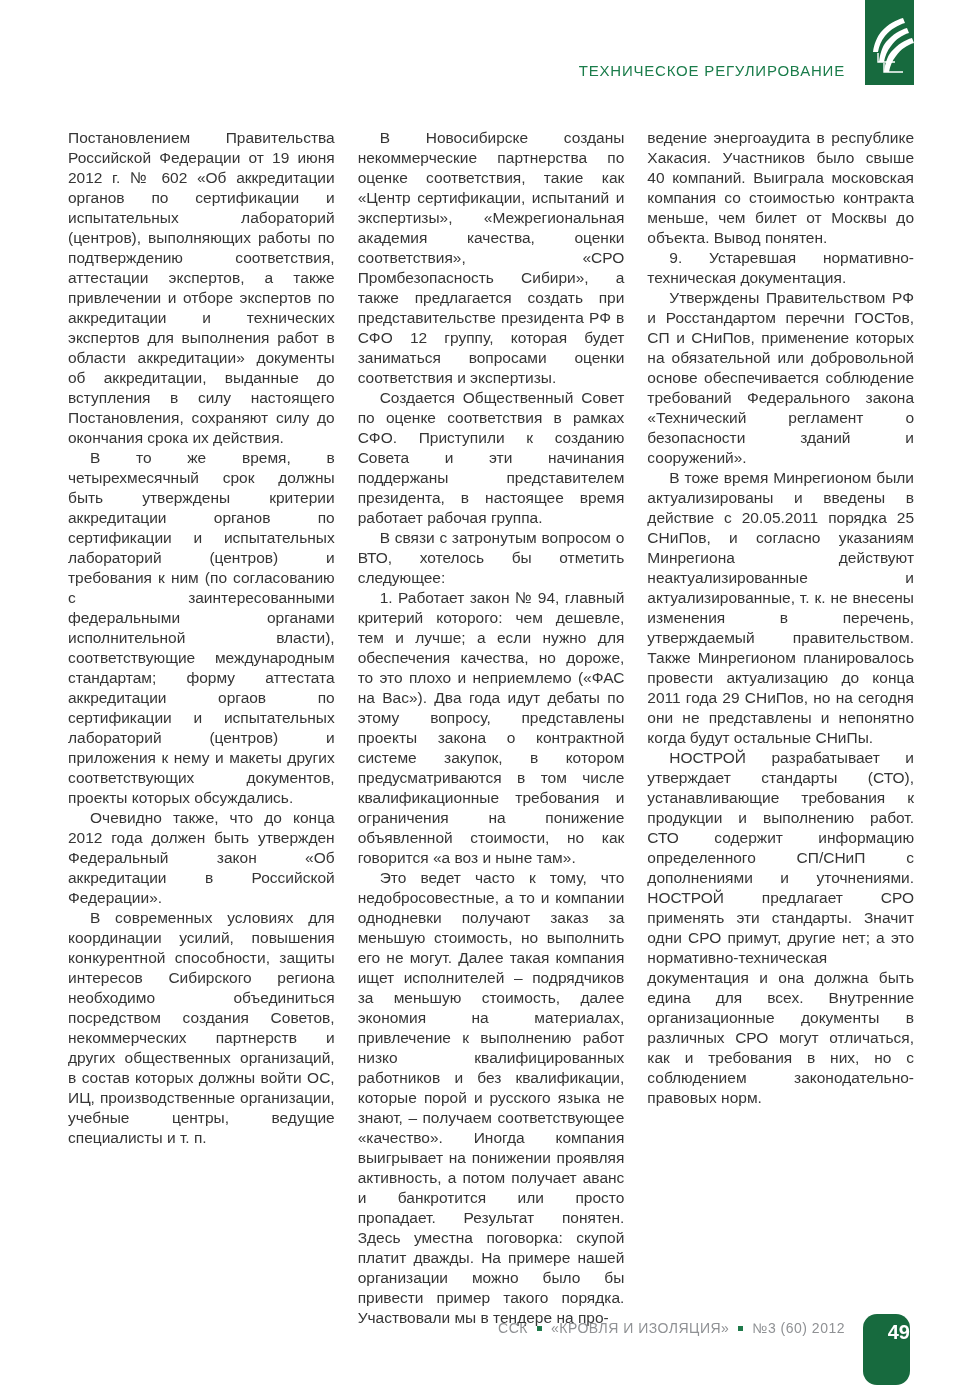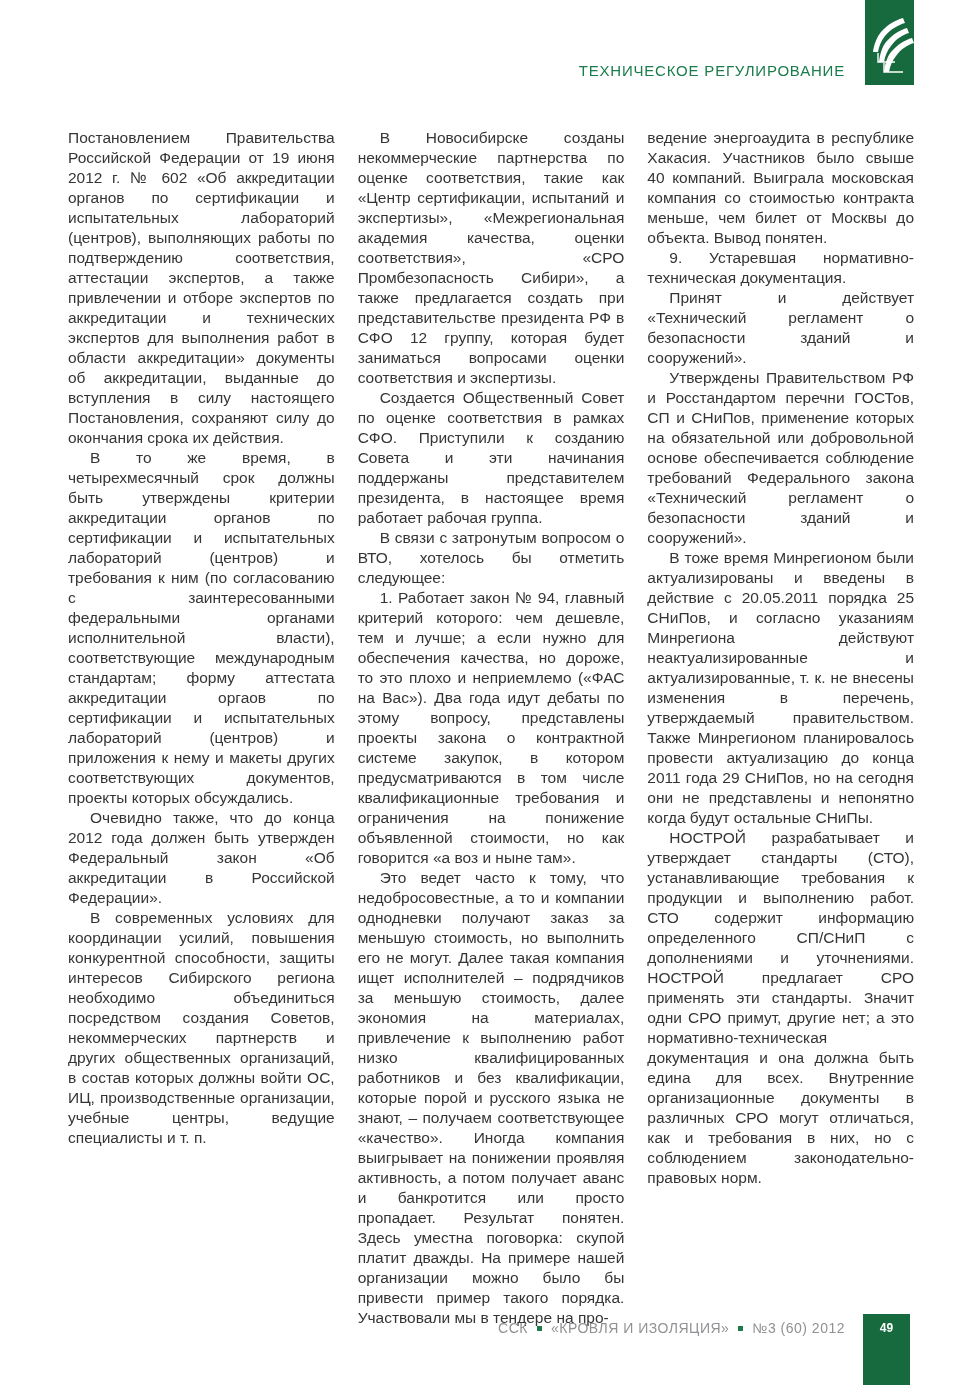--- a/index.html
+++ b/index.html
@@ -67,24 +67,25 @@
     display: inline-block;
     flex: none;
   }
   .page-num-box {
     position: absolute;
     left: 863px; top: 1314px;
     width: 47px; height: 71px;
     background: #176a3e;
     box-sizing: border-box;
     padding-top: 7px;
-    text-align: center;
+    text-align: right;
     color: #ffffff;
-    font-size: 12px;
+    font-size: 20px;
     font-weight: bold;
+    border-radius: 14px;
   }
 </style>
 </head>
 <body>
 
 <div class="page">
 
   <div class="header-title">ТЕХНИЧЕСКОЕ РЕГУЛИРОВАНИЕ</div>
 
   <div class="logo-box">
@@ -114,21 +115,20 @@
       <p>В Новосибирске созданы некоммерческие партнерства по оценке соответствия, такие как «Центр сертификации, испытаний и экспертизы», «Межрегиональная академия качества, оценки соответствия», «СРО Промбезопасность Сибири», а также предлагается создать при представительстве президента РФ в СФО 12 группу, которая будет заниматься вопросами оценки соответствия и экспертизы.</p>
       <p>Создается Общественный Совет по оценке соответствия в рамках СФО. Приступили к созданию Совета и эти начинания поддержаны представителем президента, в настоящее время работает рабочая группа.</p>
       <p>В связи с затронутым вопросом о ВТО, хотелось бы отметить следующее:</p>
       <p>1. Работает закон № 94, главный критерий которого: чем дешевле, тем и лучше; а если нужно для обеспечения качества, но дороже, то это плохо и неприемлемо («ФАС на Вас»). Два года идут дебаты по этому вопросу, представлены проекты закона о контрактной системе закупок, в котором предусматриваются в том числе квалификационные требования и ограничения на понижение объявленной стоимости, но как говорится «а воз и ныне там».</p>
       <p>Это ведет часто к тому, что недобросовестные, а то и компании однодневки получают заказ за меньшую стоимость, но выполнить его не могут. Далее такая компания ищет исполнителей – подрядчиков за меньшую стоимость, далее экономия на материалах, привлечение к выполнению работ низко квалифицированных работников и без квалификации, которые порой и русского языка не знают, – получаем соответствующее «качество». Иногда компания выигрывает на понижении проявляя активность, а потом получает аванс и банкротится или просто пропадает. Результат понятен. Здесь уместна поговорка: скупой платит дважды. На примере нашей организации можно было бы привести пример такого порядка. Участвовали мы в тендере на про-</p>
     </div>
 
     <div class="col">
       <p class="first">ведение энергоаудита в республике Хакасия. Участников было свыше 40 компаний. Выиграла московская компания со стоимостью контракта меньше, чем билет от Москвы до объекта. Вывод понятен.</p>
       <p>9. Устаревшая нормативно-техническая документация.</p>
-      <p>Принят и действует «Технический регламент о безопасности зданий и сооружений».</p>
       <p>Утверждены Правительством РФ и Росстандартом перечни ГОСТов, СП и СНиПов, применение которых на обязательной или добровольной основе обеспечивается соблюдение требований Федерального закона «Технический регламент о безопасности зданий и сооружений».</p>
       <p>В тоже время Минрегионом были актуализированы и введены в действие с 20.05.2011 порядка 25 СНиПов, и согласно указаниям Минрегиона действуют неактуализированные и актуализированные, т. к. не внесены изменения в перечень, утверждаемый правительством. Также Минрегионом планировалось провести актуализацию до конца 2011 года 29 СНиПов, но на сегодня они не представлены и непонятно когда будут остальные СНиПы.</p>
       <p>НОСТРОЙ разрабатывает и утверждает стандарты (СТО), устанавливающие требования к продукции и выполнению работ. СТО содержит информацию определенного СП/СНиП с дополнениями и уточнениями. НОСТРОЙ предлагает СРО применять эти стандарты. Значит одни СРО примут, другие нет; а это нормативно-техническая документация и она должна быть едина для всех. Внутренние организационные документы в различных СРО могут отличаться, как и требования в них, но с соблюдением законодательно-правовых норм.</p>
     </div>
 
   </div>
 
   <div class="footer-line">
     <span>ССК</span>
     <span class="bullet"></span>

